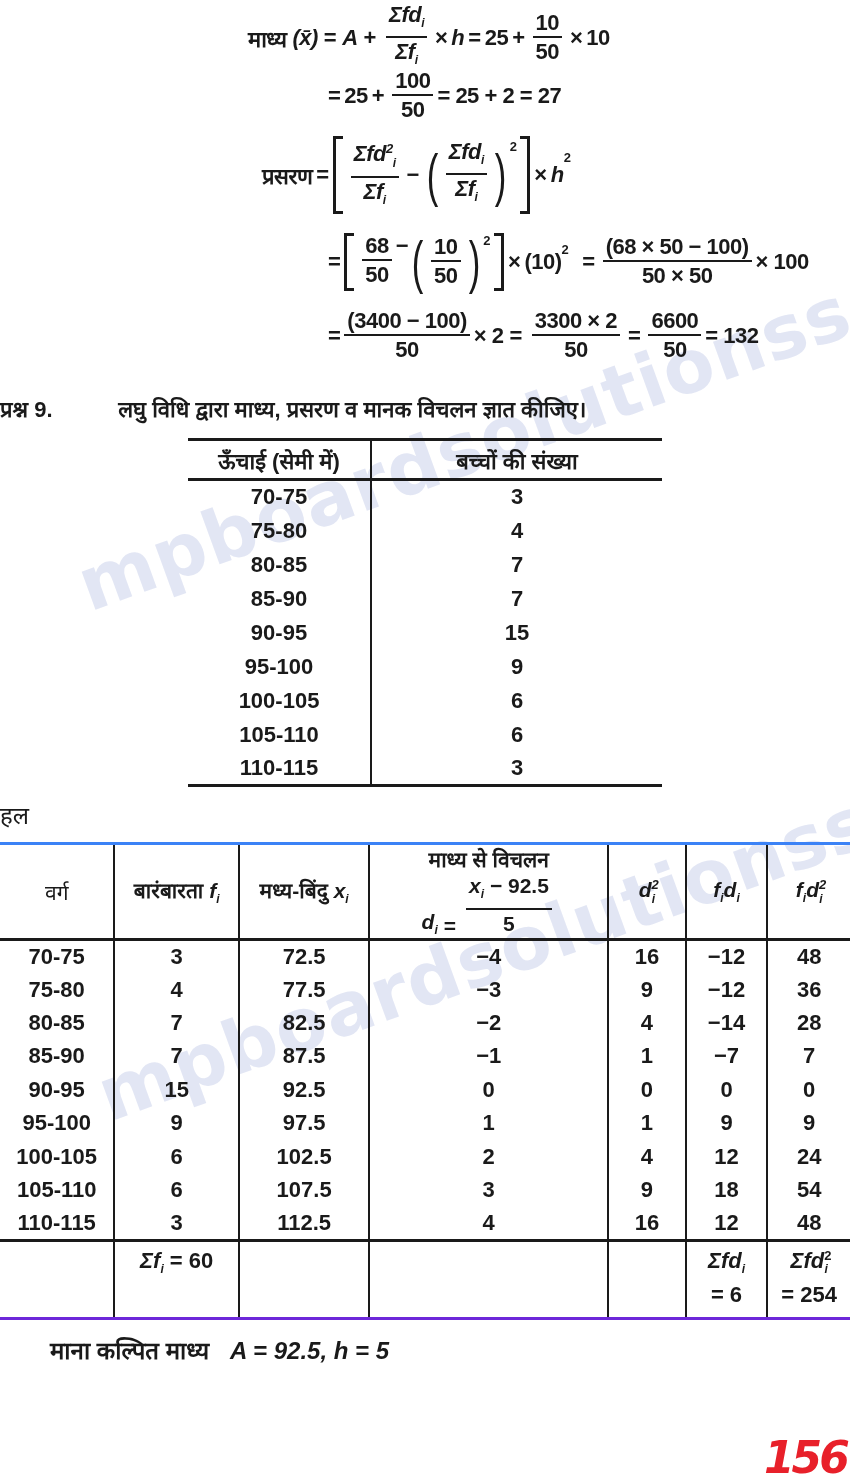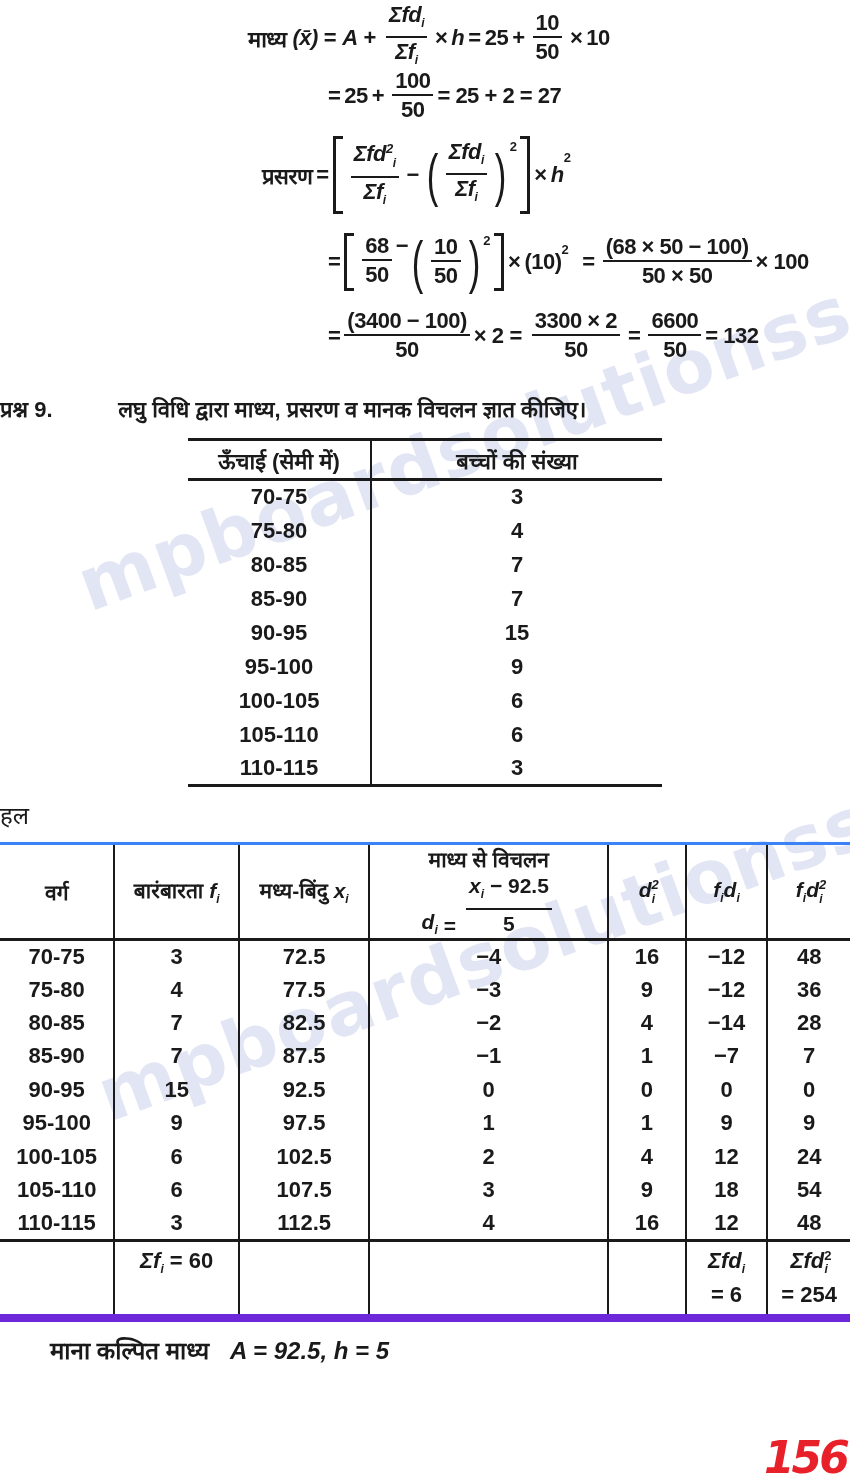--- a/index.html
+++ b/index.html
@@ -32,21 +32,21 @@
     .t1 td:first-child, .t1 th:first-child { border-right: 2px solid #1a1a1a; width: 183px; }
     .t1 tbody tr:last-child td { border-bottom: 3px solid #1a1a1a; }
 
     .hal { position: absolute; left: 0; top: 798px; font-size: 24px; font-weight: normal; z-index: 1; }
 
     .t2 { left: 0; top: 842px; width: 850px; font-size: 22px; }
     .t2 th { border-top: 3px solid #3b82f6; border-bottom: 3px solid #1a1a1a; height: 96px; font-size: 21px; vertical-align: middle; }
     .t2 td { height: 33.4px; text-align: center; }
     .t2 th, .t2 td { border-right: 2px solid #1a1a1a; }
     .t2 th:last-child, .t2 td:last-child { border-right: none; }
-    .t2 tr.sum td { border-top: 3px solid #1a1a1a; border-bottom: 8px solid #6d28d9; height: 78px; vertical-align: top; padding-top: 6px; margin-top: 44px; }
+    .t2 tr.sum td { border-top: 3px solid #1a1a1a; border-bottom: 3px solid #6d28d9; height: 78px; vertical-align: top; padding-top: 6px; margin-top: 44px; }
     .t2 .c1 { width: 115px; } .t2 .c2 { width: 125px; } .t2 .c3 { width: 131px; } .t2 .c4 { width: 240px; }
     .t2 .c5 { width: 78px; } .t2 .c6 { width: 82px; } .t2 .c7 { width: 83px; }
     .hdr-dev { display: flex; flex-direction: column; align-items: center; }
     .hdr-dev .line2 { display: flex; align-items: flex-end; }
 
     .assume { position: absolute; left: 50px; top: 1333px; font-size: 24px; z-index: 1; }
     .pagenum { position: absolute; left: 764px; top: 1432px; font-size: 44px; font-style: italic; font-weight: 900;
       color: #e8202a; letter-spacing: -3px; z-index: 1; font-family: "DejaVu Sans", sans-serif; }
   </style>
 </head>
@@ -220,21 +220,21 @@
         <td>3</td>
       </tr>
   </tbody>
 </table>
 
 <div class="hal">हल</div>
 
 <table class="t2">
   <thead>
     <tr>
-      <th class="c1"><span style="font-weight:bold;">वर्ग</span></th>
+      <th class="c1"><span style="font-weight:normal;">वर्ग</span></th>
       <th class="c2">
         <span>बारंबारता</span>
         <span class="it"><span>f</span><sub>i</sub></span>
       </th>
       <th class="c3">
         <span>मध्य-बिंदु</span>
         <span class="it"><span>x</span><sub>i</sub></span>
       </th>
       <th class="c4">
         <div class="hdr-dev">

